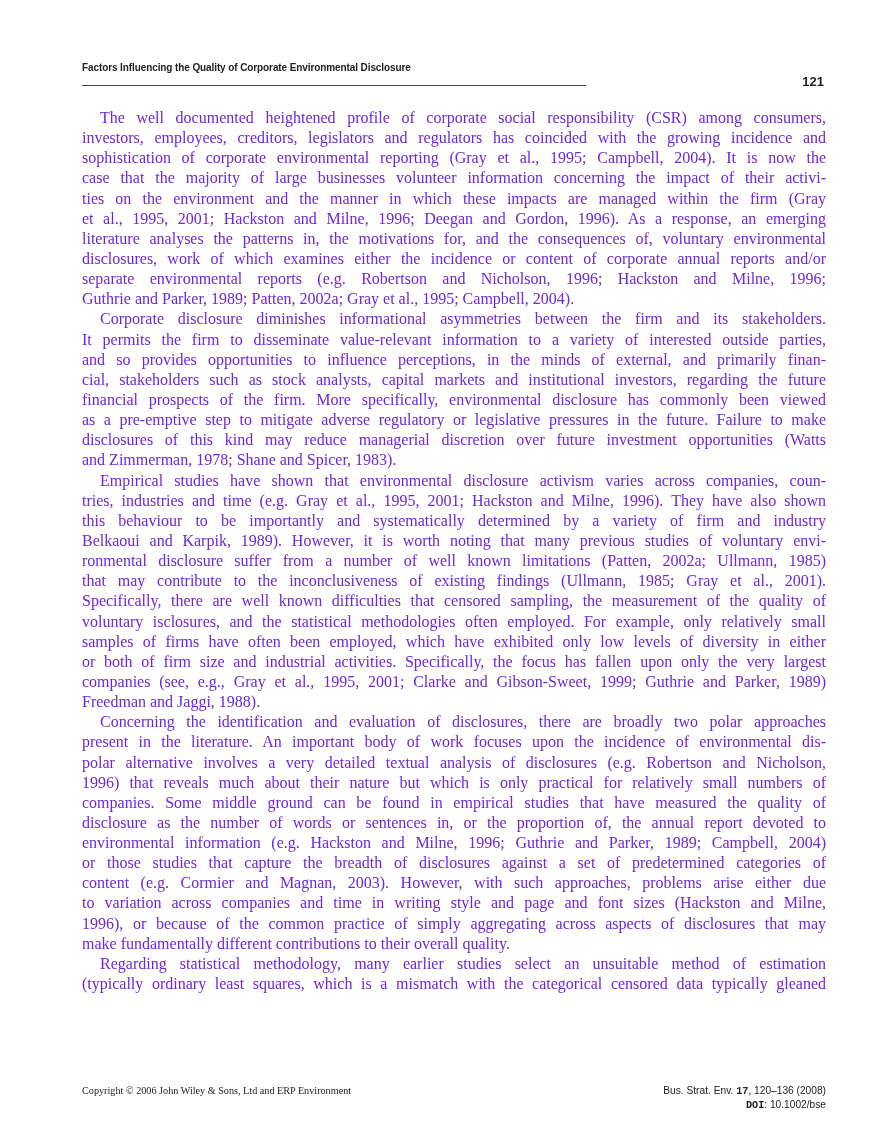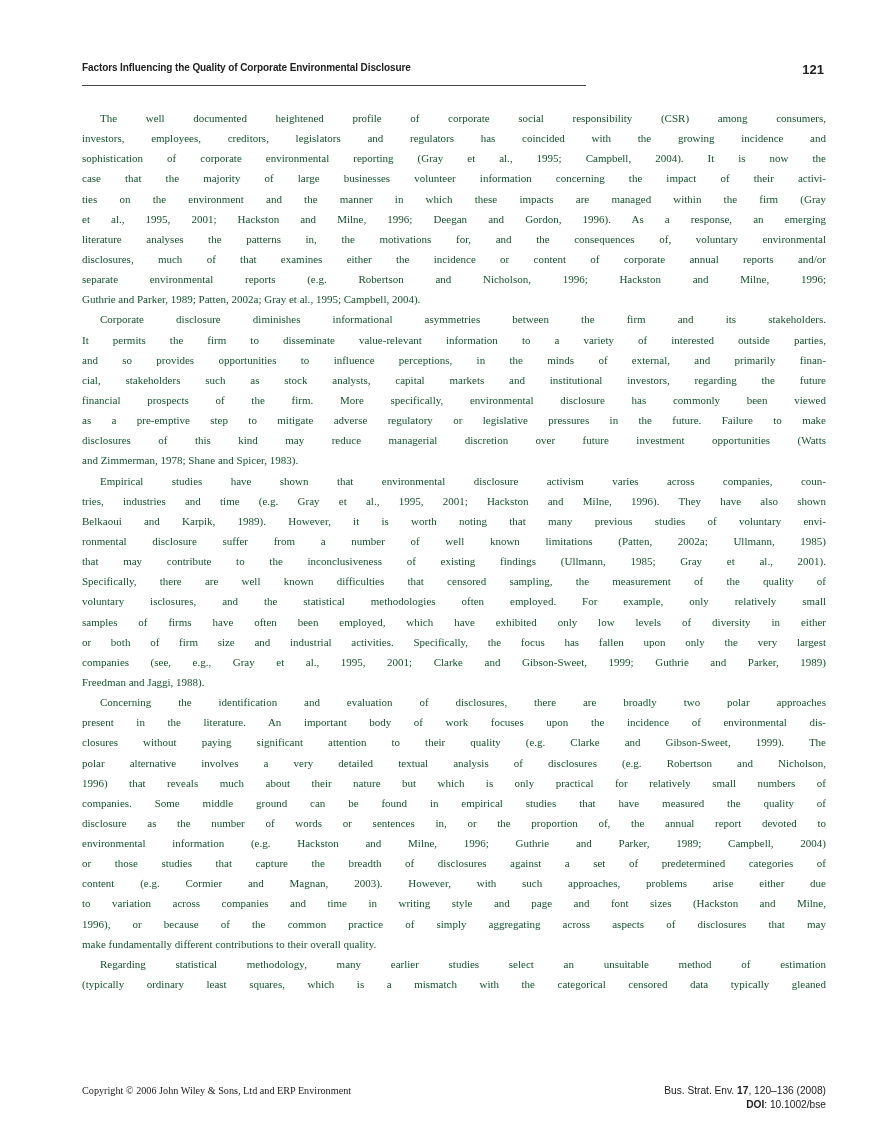--- a/index.html
+++ b/index.html
@@ -1,73 +1,73 @@
 <!DOCTYPE html>
 <html><head>
 <meta charset="utf-8">
 <style>
   html, body { margin: 0; padding: 0; background: #ffffff; }
   body { width: 880px; height: 1146px; position: relative; overflow: hidden; color: #1a1a1a; }
   .header { position: absolute; left: 82px; top: 62px; width: 742px; height: 26px; }
   .running-title { position: absolute; left: 0; top: 0; font-family: "Liberation Sans", sans-serif; font-size: 10px; font-weight: bold; color: #222; letter-spacing: -0.1px; white-space: nowrap; text-align: right; }
   .title-rule { position: absolute; left: 0; top: 23px; width: 504px; height: 1px; background: #444; }
-  .page-number { position: absolute; right: 0; top: 0; font-family: "Liberation Sans", sans-serif; font-size: 13px; font-weight: bold; color: #222; }
-  .body-text { position: absolute; left: 82px; top: 108px; width: 744px; font-family: "Liberation Serif", serif; font-size: 11px; line-height: 20.15px; color: #14532d; }
+  .page-number { position: absolute; right: 0; top: 12px; font-family: "Liberation Sans", sans-serif; font-size: 13px; font-weight: bold; color: #222; }
+  .body-text { position: absolute; left: 82px; top: 108px; width: 744px; font-family: "Liberation Serif", serif; font-size: 16px; line-height: 20.15px; color: #6d28d9; }
   .line { display: block; white-space: nowrap; text-align: justify; text-align-last: justify; height: 20.15px; overflow: visible; }
   .line.last { text-align-last: left; }
   .line.indent { padding-left: 18px; }
   .footer { position: absolute; left: 82px; top: 1085px; width: 744px; font-family: "Liberation Sans", sans-serif; font-size: 10.2px; color: #222; }
   .copyright { position: absolute; left: 0; top: 0; white-space: nowrap; font-family: Liberation Serif, serif; }
   .citation { position: absolute; right: 0; top: 0; text-align: right; white-space: nowrap; }
   .doi { position: absolute; right: 0; top: 14px; white-space: nowrap; }
-  .b { font-weight: bold; }
+  .b { font-weight: bold; font-family: Liberation Mono, monospace; }
   .i { }
 </style>
 </head>
 <body>
 
 <div class="header">
   <span class="running-title">Factors Influencing the Quality of Corporate Environmental Disclosure</span>
   <div class="title-rule"></div>
   <span class="page-number">121</span>
 </div>
 
 <div class="body-text" id="body-text">
     <span class="line indent">The well documented heightened profile of corporate social responsibility (CSR) among consumers,</span>
     <span class="line">investors, employees, creditors, legislators and regulators has coincided with the growing incidence and</span>
     <span class="line">sophistication of corporate environmental reporting (Gray <span class="i">et al.</span>, 1995; Campbell, 2004). It is now the</span>
     <span class="line">case that the majority of large businesses volunteer information concerning the impact of their activi-</span>
     <span class="line">ties on the environment and the manner in which these impacts are managed within the firm (Gray</span>
     <span class="line"><span class="i">et al.</span>, 1995, 2001; Hackston and Milne, 1996; Deegan and Gordon, 1996). As a response, an emerging</span>
     <span class="line">literature analyses the patterns in, the motivations for, and the consequences of, voluntary environmental</span>
-    <span class="line">disclosures, much of that examines either the incidence or content of corporate annual reports and/or</span>
+    <span class="line">disclosures, work of which examines either the incidence or content of corporate annual reports and/or</span>
     <span class="line">separate environmental reports (e.g. Robertson and Nicholson, 1996; Hackston and Milne, 1996;</span>
     <span class="line last">Guthrie and Parker, 1989; Patten, 2002a; Gray <span class="i">et al.</span>, 1995; Campbell, 2004).</span>
     <span class="line indent">Corporate disclosure diminishes informational asymmetries between the firm and its stakeholders.</span>
     <span class="line">It permits the firm to disseminate value-relevant information to a variety of interested outside parties,</span>
     <span class="line">and so provides opportunities to influence perceptions, in the minds of external, and primarily finan-</span>
     <span class="line">cial, stakeholders such as stock analysts, capital markets and institutional investors, regarding the future</span>
     <span class="line">financial prospects of the firm. More specifically, environmental disclosure has commonly been viewed</span>
     <span class="line">as a pre-emptive step to mitigate adverse regulatory or legislative pressures in the future. Failure to make</span>
     <span class="line">disclosures of this kind may reduce managerial discretion over future investment opportunities (Watts</span>
     <span class="line last">and Zimmerman, 1978; Shane and Spicer, 1983).</span>
     <span class="line indent">Empirical studies have shown that environmental disclosure activism varies across companies, coun-</span>
     <span class="line">tries, industries and time (e.g. Gray <span class="i">et al.</span>, 1995, 2001; Hackston and Milne, 1996). They have also shown</span>
+    <span class="line">this behaviour to be importantly and systematically determined by a variety of firm and industry</span>
     <span class="line">Belkaoui and Karpik, 1989). However, it is worth noting that many previous studies of voluntary envi-</span>
     <span class="line">ronmental disclosure suffer from a number of well known limitations (Patten, 2002a; Ullmann, 1985)</span>
     <span class="line">that may contribute to the inconclusiveness of existing findings (Ullmann, 1985; Gray <span class="i">et al.</span>, 2001).</span>
     <span class="line">Specifically, there are well known difficulties that censored sampling, the measurement of the quality of</span>
     <span class="line">voluntary isclosures, and the statistical methodologies often employed. For example, only relatively small</span>
     <span class="line">samples of firms have often been employed, which have exhibited only low levels of diversity in either</span>
     <span class="line">or both of firm size and industrial activities. Specifically, the focus has fallen upon only the very largest</span>
     <span class="line">companies (see, e.g., Gray <span class="i">et al.</span>, 1995, 2001; Clarke and Gibson-Sweet, 1999; Guthrie and Parker, 1989)</span>
     <span class="line last">Freedman and Jaggi, 1988).</span>
     <span class="line indent">Concerning the identification and evaluation of disclosures, there are broadly two polar approaches</span>
     <span class="line">present in the literature. An important body of work focuses upon the incidence of environmental dis-</span>
-    <span class="line">closures without paying significant attention to their quality (e.g. Clarke and Gibson-Sweet, 1999). The</span>
     <span class="line">polar alternative involves a very detailed textual analysis of disclosures (e.g. Robertson and Nicholson,</span>
     <span class="line">1996) that reveals much about their nature but which is only practical for relatively small numbers of</span>
     <span class="line">companies. Some middle ground can be found in empirical studies that have measured the quality of</span>
     <span class="line">disclosure as the number of words or sentences in, or the proportion of, the annual report devoted to</span>
     <span class="line">environmental information (e.g. Hackston and Milne, 1996; Guthrie and Parker, 1989; Campbell, 2004)</span>
     <span class="line">or those studies that capture the breadth of disclosures against a set of predetermined categories of</span>
     <span class="line">content (e.g. Cormier and Magnan, 2003). However, with such approaches, problems arise either due</span>
     <span class="line">to variation across companies and time in writing style and page and font sizes (Hackston and Milne,</span>
     <span class="line">1996), or because of the common practice of simply aggregating across aspects of disclosures that may</span>
     <span class="line last">make fundamentally different contributions to their overall quality.</span>

